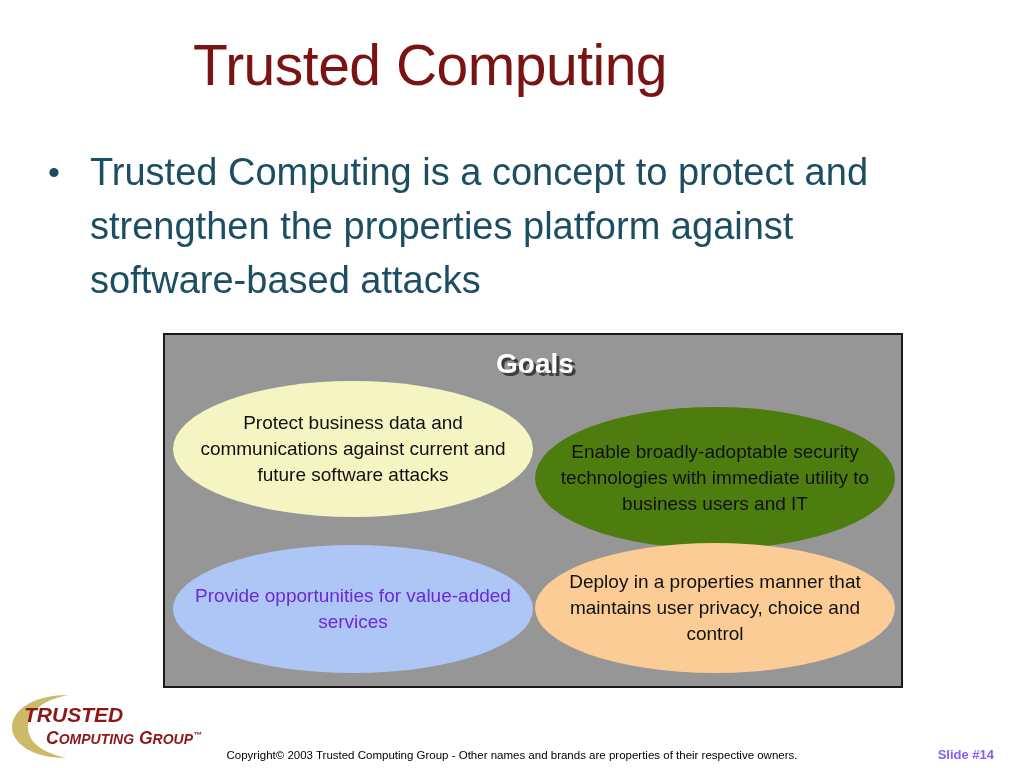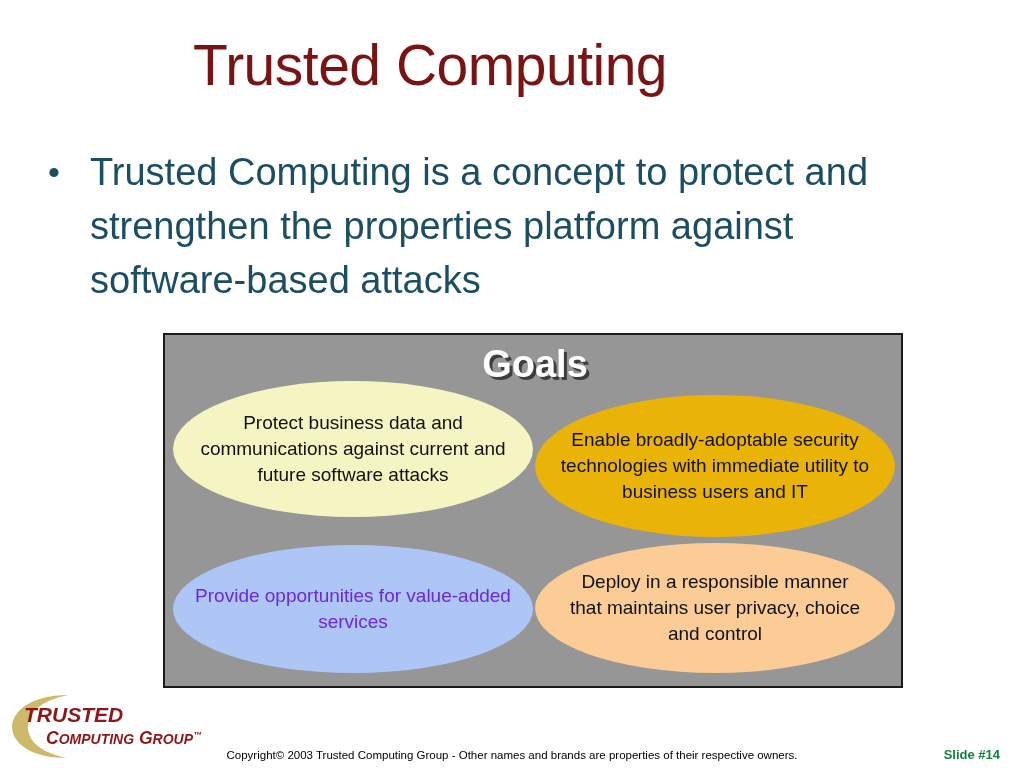--- a/index.html
+++ b/index.html
@@ -67,21 +67,21 @@
     background: #969696;
     border: 2px solid #1a1a1a;
     box-sizing: border-box;
   }
   #goals-heading {
     position: absolute;
     left: 0;
     top: 9px;
     width: 740px;
     text-align: center;
-    font-size: 38px;
+    font-size: 28px;
     line-height: 40px;
     font-weight: bold;
     color: #ffffff;
     text-shadow: 3px 3px 0 #3d3d3d;
   }
 
   .goal-ellipse {
     position: absolute;
     border-radius: 50%;
     display: flex;
@@ -99,24 +99,24 @@
 
   #goal-protect {
     left: 8px;
     top: 46px;
     width: 360px;
     height: 136px;
     background: #f5f5c3;
   }
   #goal-enable {
     left: 370px;
-    top: 60px;
+    top: 72px;
     width: 360px;
     height: 142px;
-    background: #eab308;
+    background: #4d7c0f;
     justify-content: center;
   }
   #goal-enable .goal-text { padding: 0 24px; }
   #goal-provide {
     left: 8px;
     top: 210px;
     width: 360px;
     height: 128px;
     background: #aec6f5;
   }
@@ -136,26 +136,26 @@
     left: 0;
     top: 748px;
     width: 1024px;
     text-align: center;
     font-size: 11.5px;
     line-height: 14px;
     color: #000000;
   }
   #slide-number {
     position: absolute;
-    right: 24px;
+    right: 30px;
     top: 746px;
     font-size: 13px;
     line-height: 17px;
     font-weight: bold;
-    color: #15803d;
+    color: #8b5cf6;
   }
 
   
   #tcg-logo {
     position: absolute;
     left: 6px;
     top: 692px;
     width: 218px;
     height: 68px;
   }
@@ -183,21 +183,21 @@
 
   <div class="goal-ellipse" id="goal-enable">
     <span class="goal-text">Enable broadly-adoptable security technologies with immediate utility to business users and IT</span>
   </div>
 
   <div class="goal-ellipse" id="goal-provide">
     <span class="goal-text">Provide opportunities for value-added services</span>
   </div>
 
   <div class="goal-ellipse" id="goal-deploy">
-    <span class="goal-text">Deploy in a responsible manner that maintains user privacy, choice and control</span>
+    <span class="goal-text">Deploy in a properties manner that maintains user privacy, choice and control</span>
   </div>
 
 </div>
 
 <div id="tcg-logo">
   <svg width="218" height="68" viewBox="0 0 218 68" xmlns="http://www.w3.org/2000/svg">
 
     <path d="M62 3 C 24 3, 6 20, 6 35 C 6 50, 24 66, 60 66 C 34 60, 22 49, 22 35 C 22 21, 34 9, 62 3 Z" fill="#cdb96a"></path>
     <text x="18" y="30" font-family="'Liberation Sans', sans-serif" font-size="21" font-weight="bold" font-style="italic" fill="#8c1717">TRUSTED</text>
     <text x="40" y="52" font-family="'Liberation Sans', sans-serif" font-size="17.5" font-weight="bold" font-style="italic" fill="#8c1717">C<tspan font-size="14">OMPUTING</tspan> G<tspan font-size="14">ROUP</tspan><tspan font-size="9" dy="-6">™</tspan></text>

